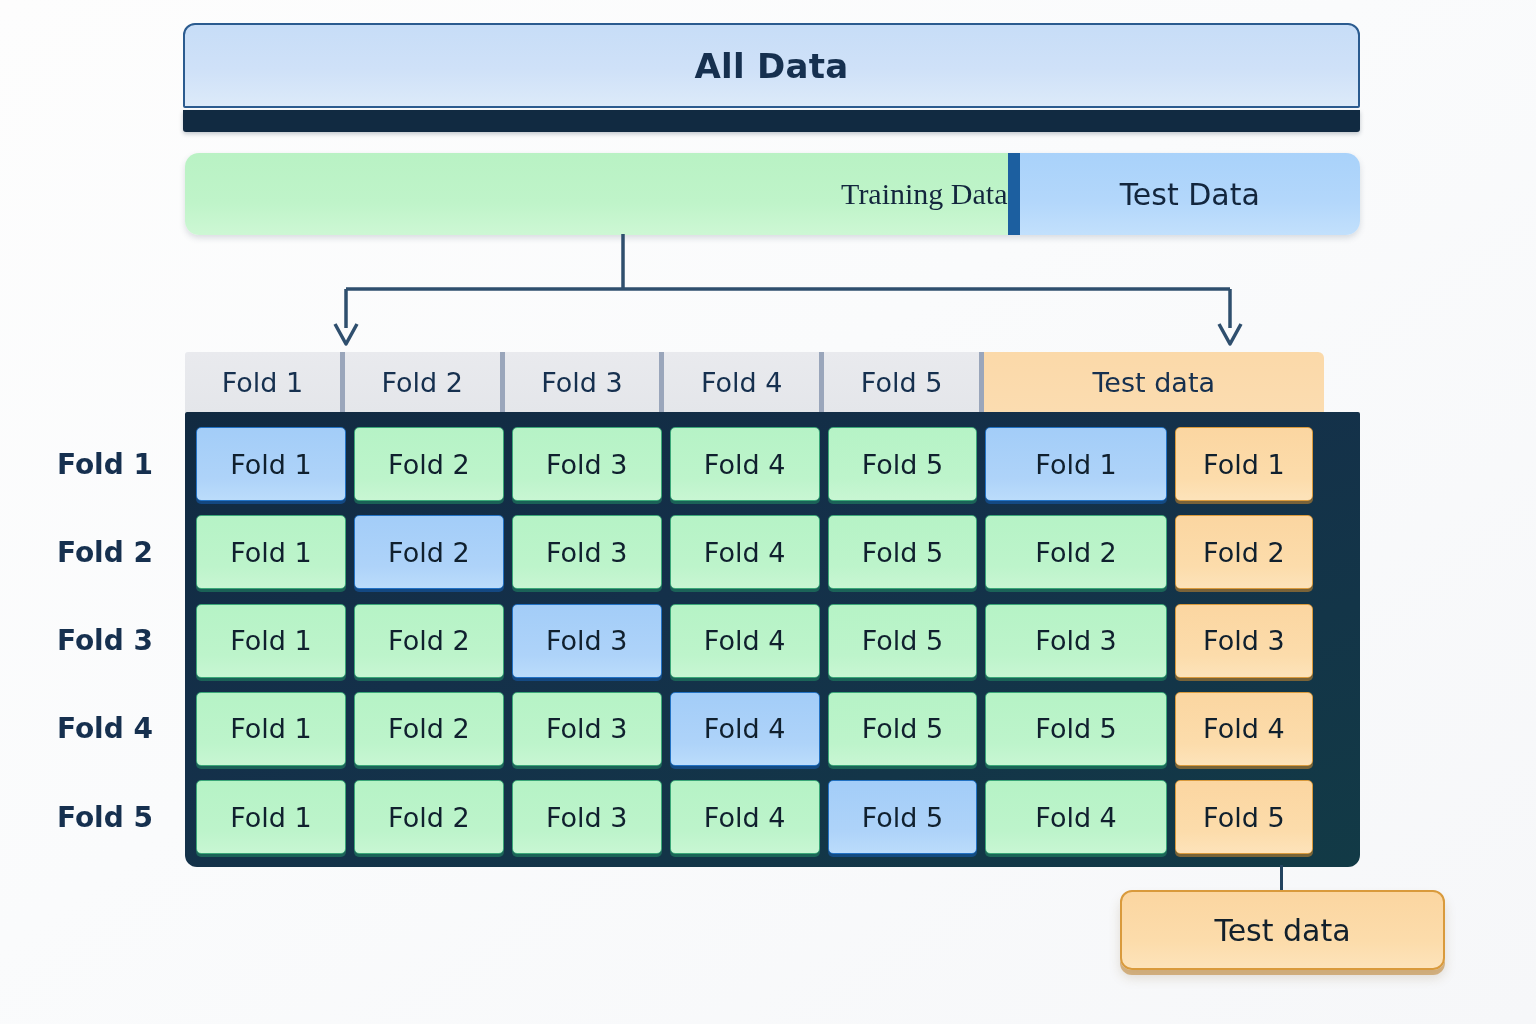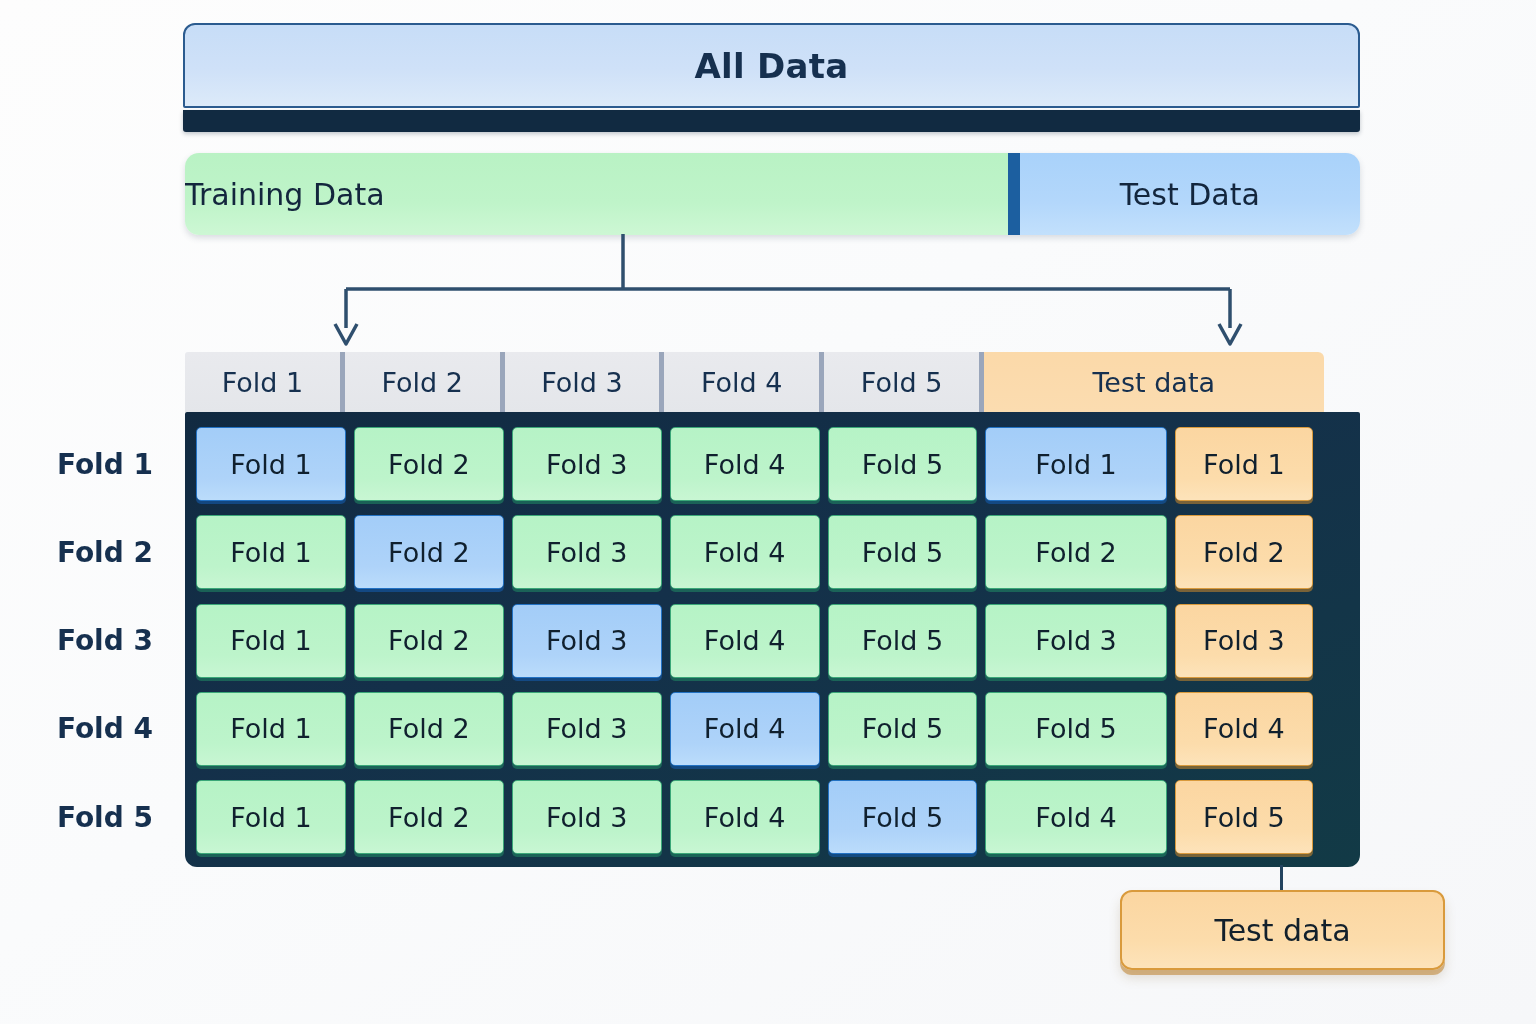--- a/index.html
+++ b/index.html
@@ -59,22 +59,23 @@
     height: 82px;
     border-radius: 14px;
     overflow: hidden;
     display: flex;
     box-shadow: 0 3px 6px rgba(60,80,100,0.18);
   }
   .split-train {
     background: linear-gradient(180deg, #b9f2c4 0%, #bff4c9 60%, #cdf7d4 100%);
     display: flex;
     align-items: center;
-    justify-content: flex-start;
+    justify-content: flex-end;
     position: relative;
+    font-family: Liberation Serif, serif;
   }
   .split-divider {
     width: 12px;
     background: #1c5fa0;
     flex: 0 0 12px;
   }
   .split-test {
     background: linear-gradient(180deg, #a9d2fa 0%, #b3d7fb 60%, #c2e0fc 100%);
     display: flex;
     align-items: center;

